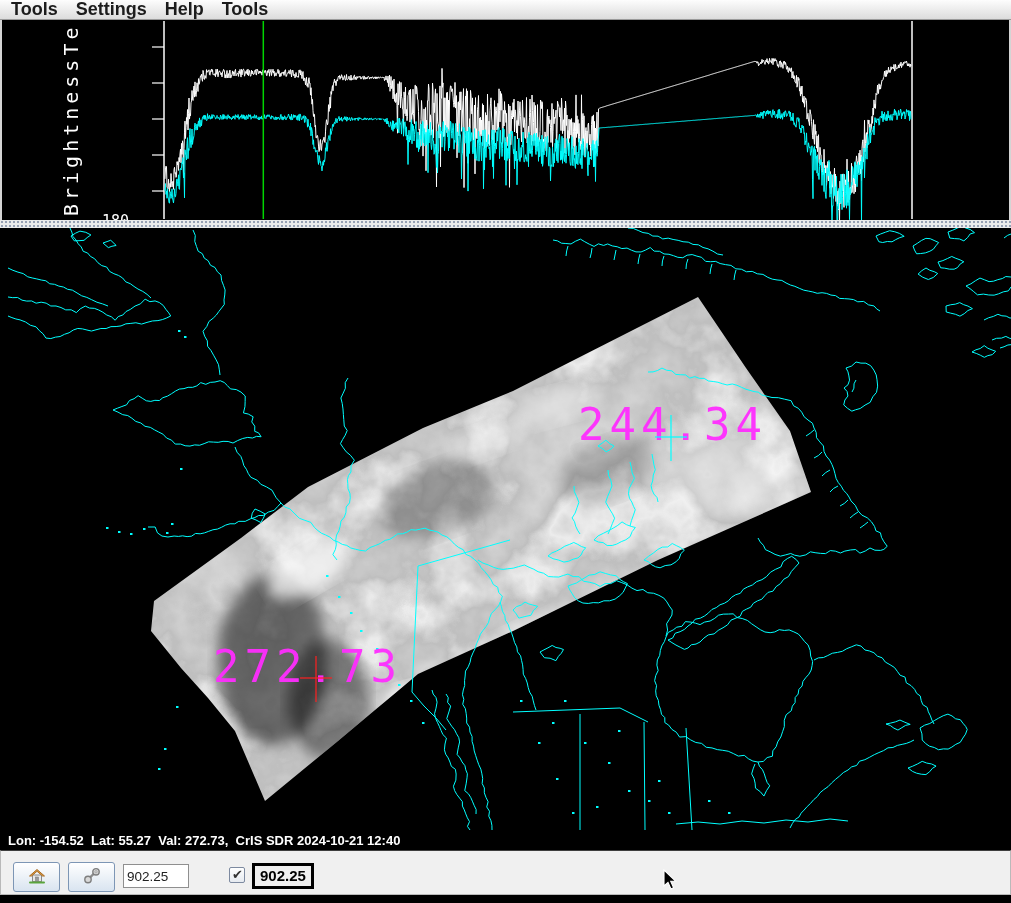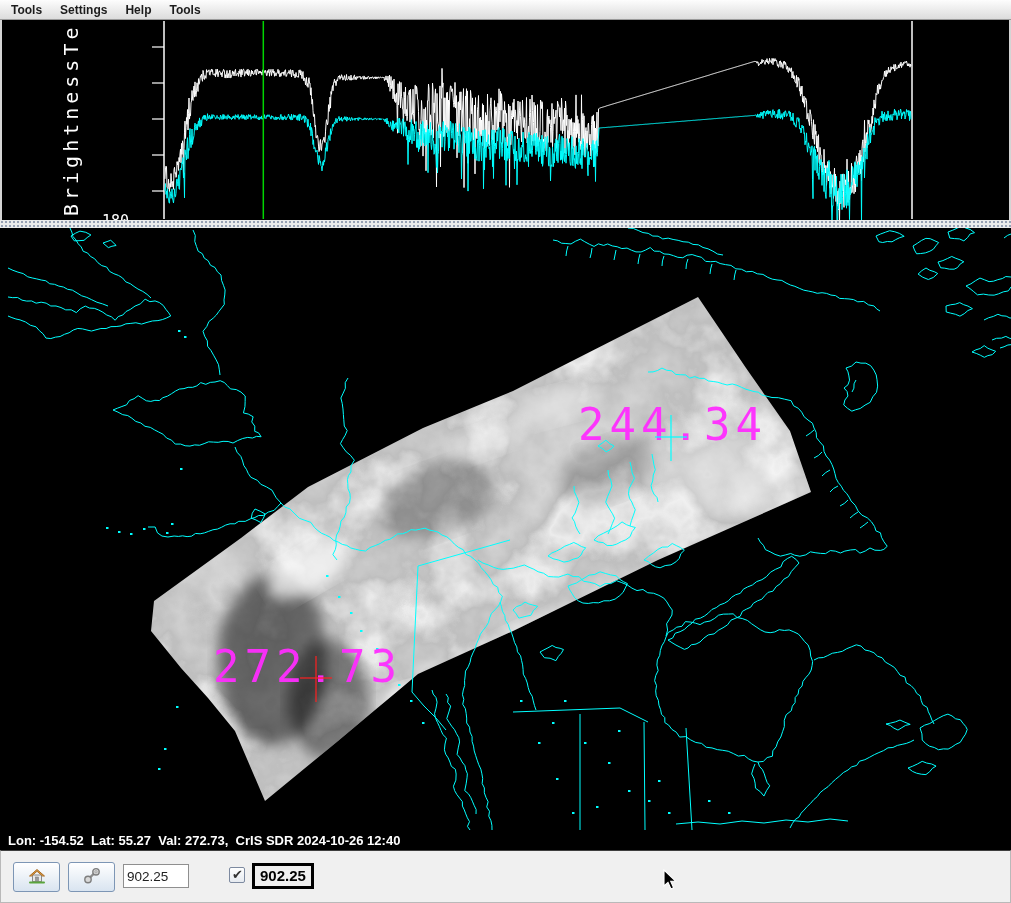--- a/index.html
+++ b/index.html
@@ -2,39 +2,39 @@
 <html><head>
 <meta charset="utf-8">
 <style>
   html,body{margin:0;padding:0;background:#000;}
   body{width:1011px;height:903px;position:relative;overflow:hidden;
        font-family:"Liberation Sans",sans-serif;}
   
   #menubar{position:absolute;left:0;top:0;width:1011px;height:20px;
     background:linear-gradient(#fdfdfd,#dcdcdc);border-bottom:1px solid #9a9a9a;
     display:flex;align-items:center;box-sizing:border-box;}
-  .menu-item{font-weight:bold;font-size:12px;color:#1c1c1c;padding:0 9px;cursor:default;}
+  .menu-item{font-weight:bold;font-size:18px;color:#1c1c1c;padding:0 9px;cursor:default;}
   .menu-item:first-child{margin-left:2px;}
   
   #spectrum-panel{position:absolute;left:0;top:20px;width:1011px;height:200px;
     background:#000;box-sizing:border-box;border-left:2px solid #d4d4d4;border-right:2px solid #d4d4d4;}
   #spectrum-svg{display:block;}
   
   #splitter{position:absolute;left:0;top:220px;width:1011px;height:8px;
     background-color:#ebebeb;
     background-image:radial-gradient(circle,#97a1b4 0.8px,transparent 1.1px);
     background-size:4px 4px;}
   
   #map-panel{position:absolute;left:0;top:228px;width:1011px;height:604px;background:#000;padding-left:8px;}
   
   #statusbar{position:absolute;left:0;top:832px;width:1011px;height:18px;background:#000;
     color:#fff;font-weight:bold;font-size:13px;line-height:17px;padding-left:8px;
     box-sizing:border-box;white-space:pre;}
   
-  #toolbar{position:absolute;left:0;top:850px;width:1011px;height:53px;background:#f0f0f0;
+  #toolbar{position:absolute;left:0;top:850px;width:1011px;height:45px;background:#f0f0f0;
     border-top:1px solid #3e3e3e;box-sizing:border-box;
     border-left:1px solid #b9b9b9;border-right:1px solid #b9b9b9;border-bottom:1px solid #b9b9b9;}
   .tb-btn{position:absolute;width:47px;height:30px;top:11px;
     background:linear-gradient(#ffffff,#d9e4f0);border:1px solid #7d96b5;border-radius:3px;
     display:flex;align-items:center;justify-content:center;padding:0;cursor:pointer;}
   #home-btn{left:12px;}
   #link-btn{left:67px;}
   #wn-input{position:absolute;left:122px;top:13px;width:58px;height:22px;
     border:1px solid #8f8f8f;font-size:13.5px;color:#222;padding:0 3px;
     font-family:"Liberation Sans",sans-serif;background:#fff;}
@@ -237,21 +237,21 @@
         <text x="570" y="212" fill="#ff2dff" font-size="44" font-family="&quot;DejaVu Sans Mono&quot;, monospace" letter-spacing="5" opacity="0.95">244.34</text>
         <line x1="663" y1="187" x2="663" y2="233" stroke="#00ffff" stroke-width="1.2"></line>
         <line x1="647" y1="209" x2="679" y2="209" stroke="#00ffff" stroke-width="1.2"></line>
         <text x="205" y="454" fill="#ff2dff" font-size="44" font-family="&quot;DejaVu Sans Mono&quot;, monospace" letter-spacing="5" opacity="0.95">272.73</text>
         <line x1="308" y1="428" x2="308" y2="474" stroke="#ff2020" stroke-width="1.2"></line>
         <line x1="292" y1="450" x2="324" y2="450" stroke="#ff2020" stroke-width="1.2"></line>
       </g>
   </svg>
 </div>
 
-<div id="statusbar">Lon: -154.52  Lat: 55.27  Val: 272.73,  CrIS SDR 2024-10-26 12:40</div>
+<div id="statusbar">Lon: -154.52  Lat: 55.27  Val: 272.73,  CrIS SDR 2024-10-21 12:40</div>
 
 <div id="toolbar">
   <button class="tb-btn" id="home-btn">
     <span>
       <svg width="20" height="18" viewBox="0 0 20 18">
         <rect x="5.5" y="8" width="9" height="6.5" fill="#e8e8e8" stroke="#8a8a8a" stroke-width="1"></rect>
         <rect x="8.5" y="10" width="3" height="4.5" fill="#9a9a9a" stroke="#777" stroke-width="0.5"></rect>
         <polygon points="2.5,9 10,2.5 17.5,9 15.5,9 10,4.3 4.5,9" fill="#e09a3e" stroke="#a9702a" stroke-width="1"></polygon>
         <rect x="2" y="14.5" width="16" height="2" rx="1" fill="#5aa53c"></rect>
       </svg>

